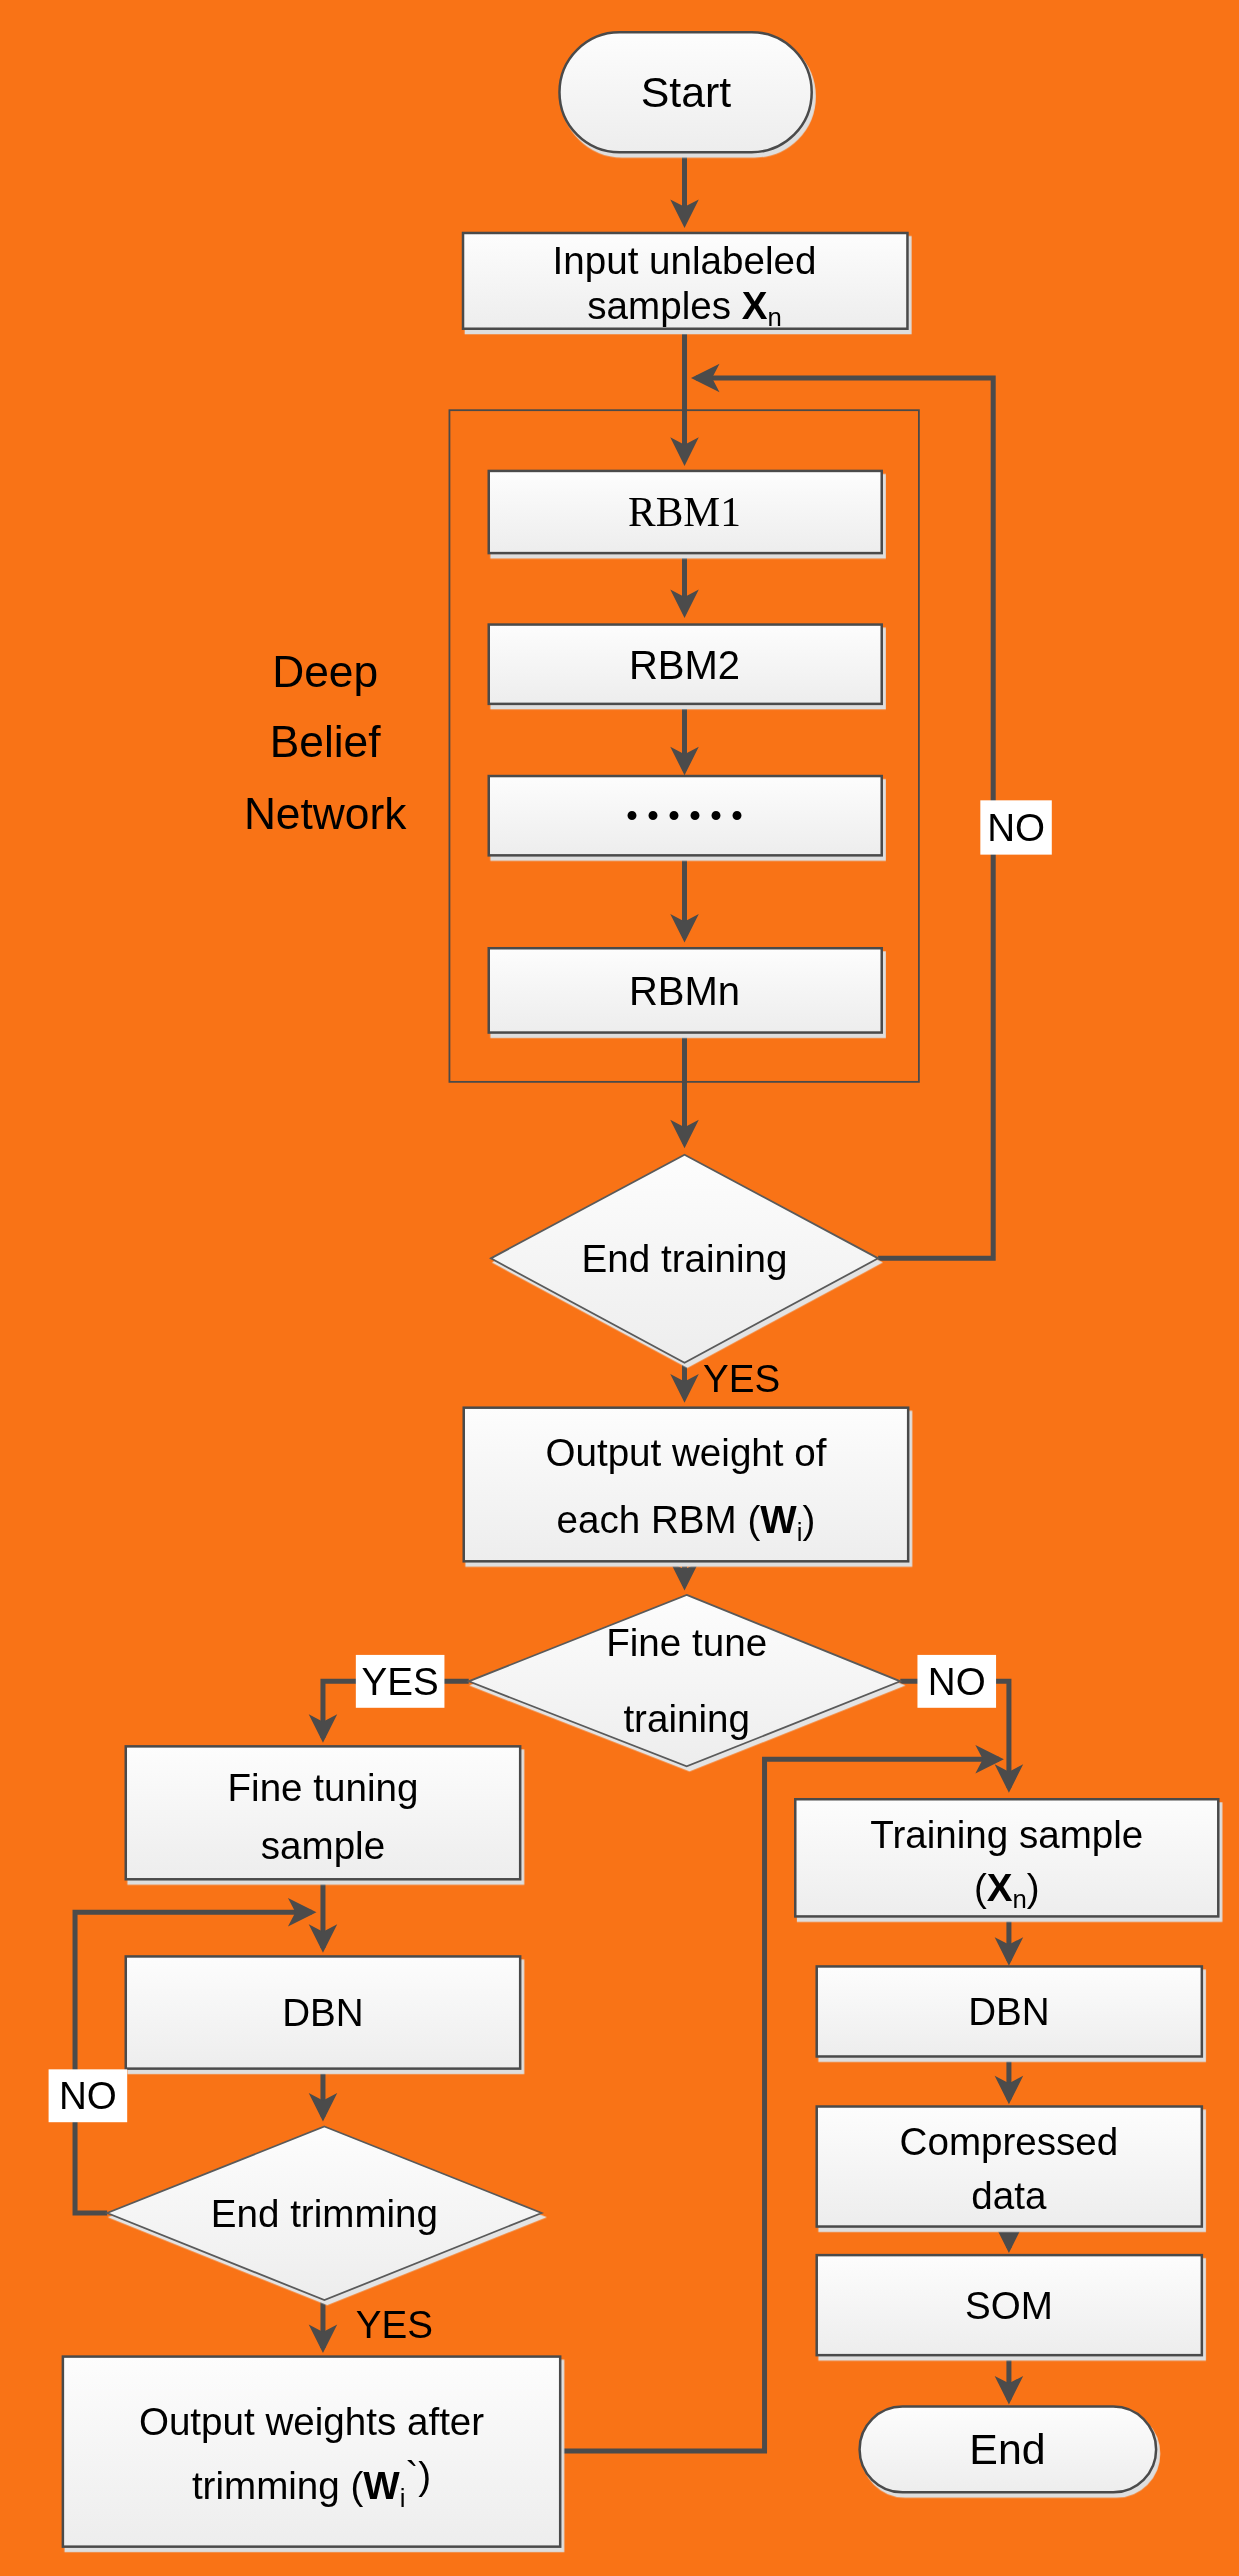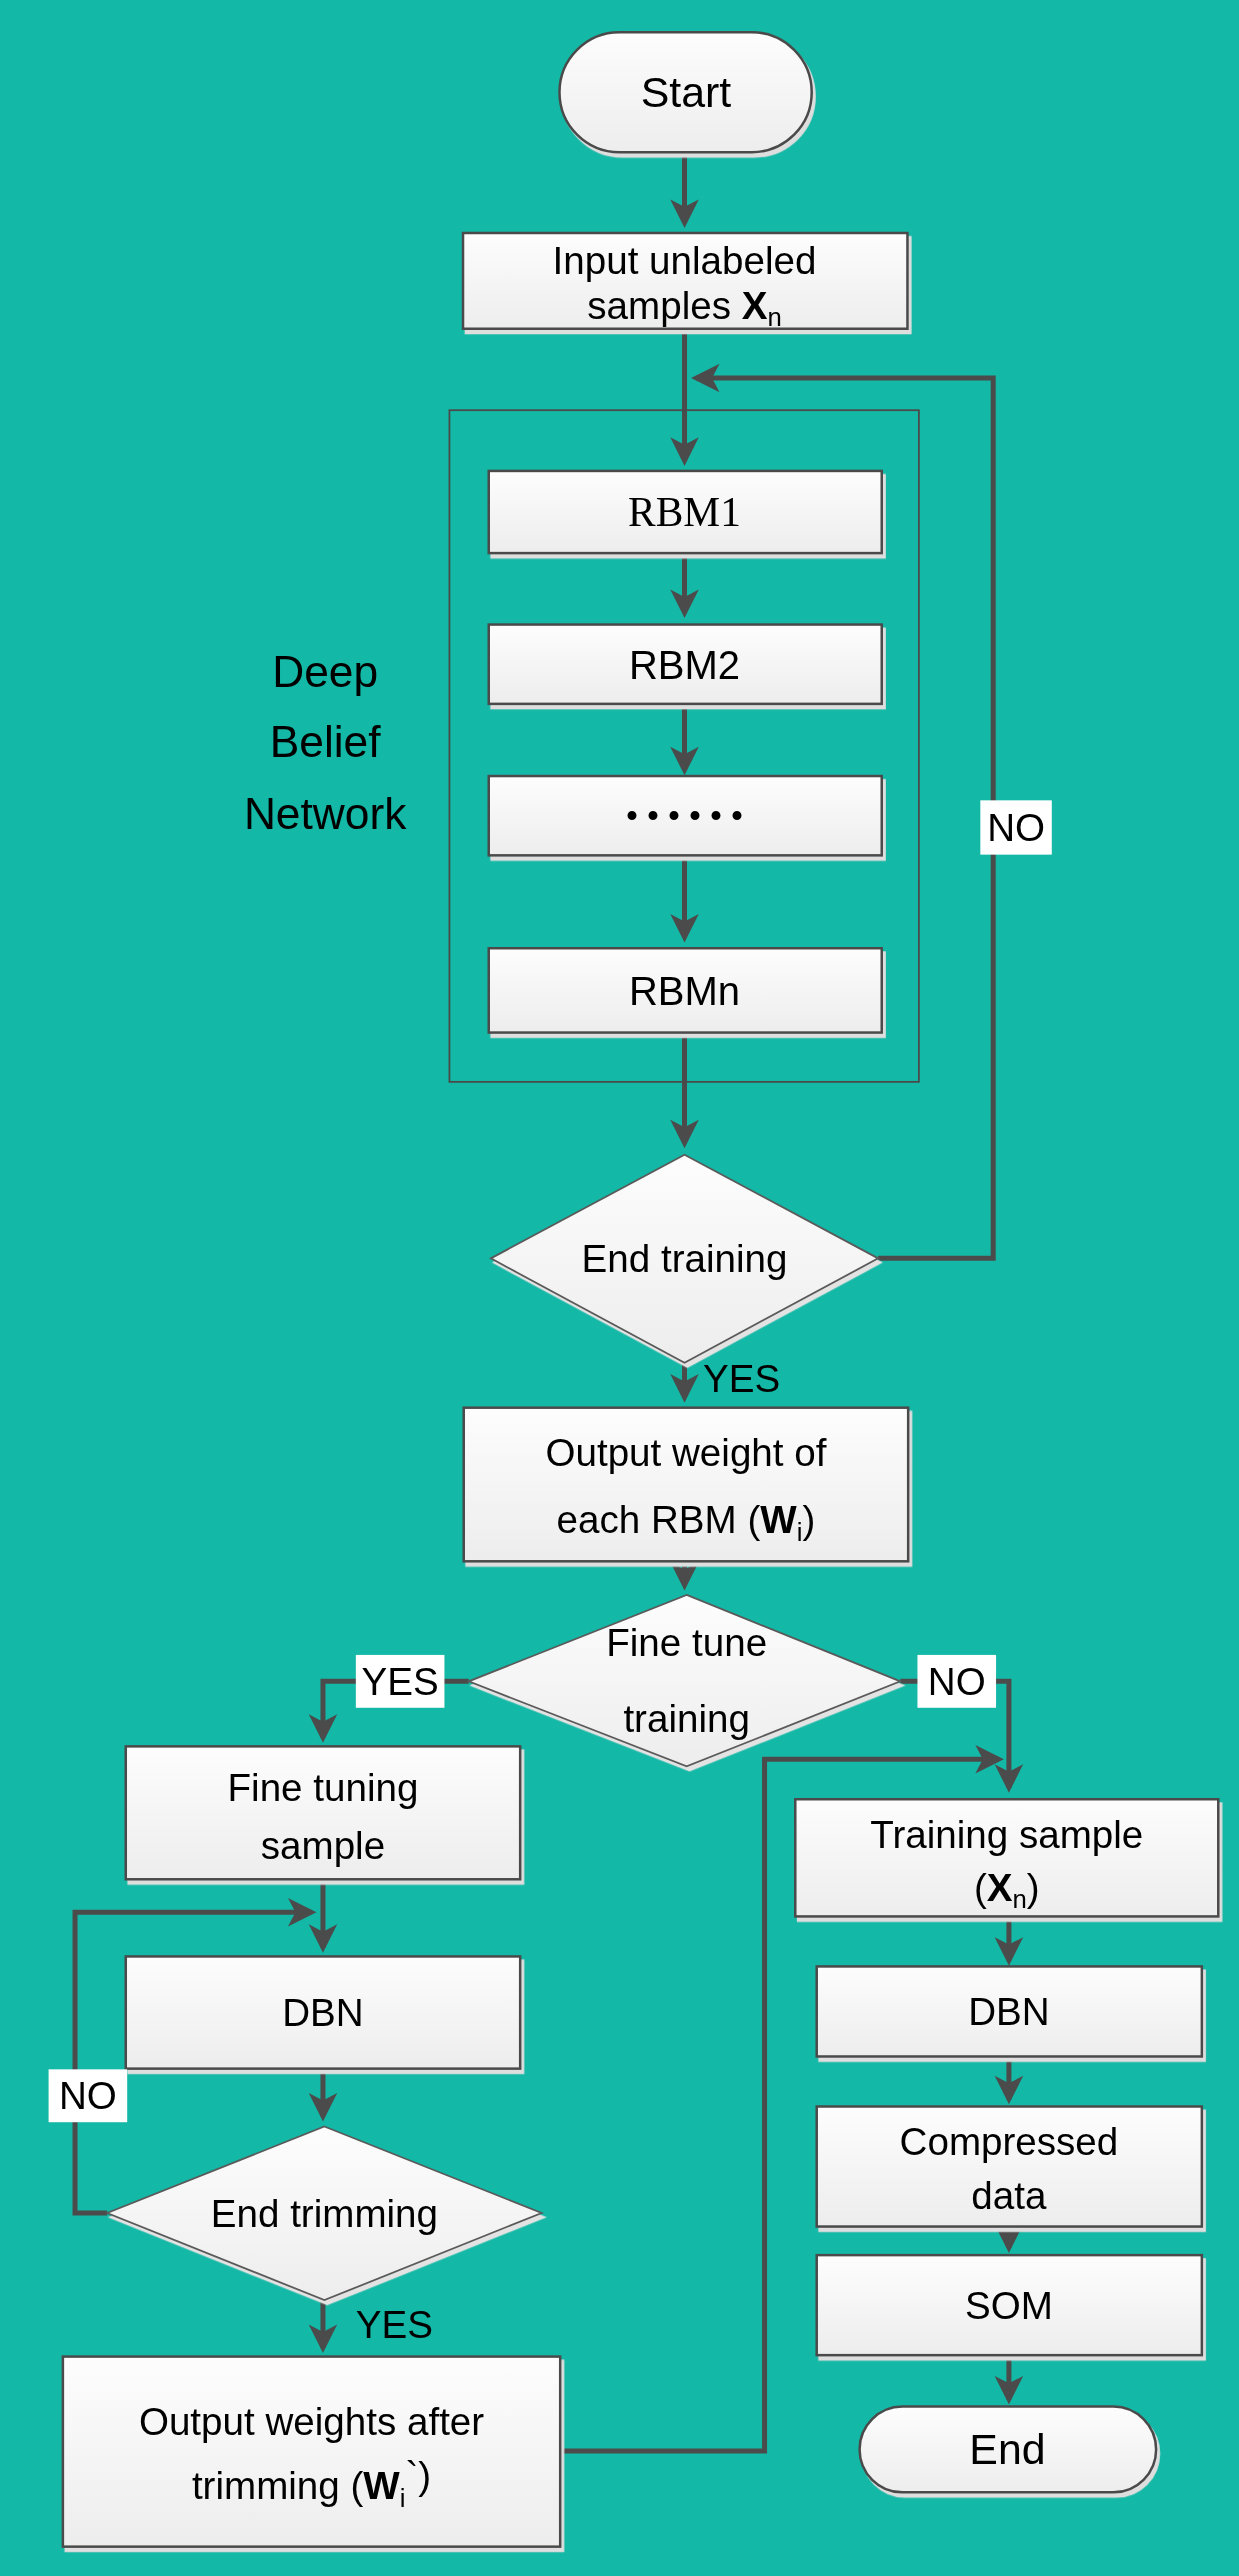--- a/index.html
+++ b/index.html
@@ -1,16 +1,16 @@
 <!DOCTYPE html>
 <html style="font-size:11.4px"><head>
 <meta charset="utf-8">
 <style>
   html,body{margin:0;padding:0;background:#ffffff;}
-  .page{width:1239px;height:2576px;position:relative;background:#14b8a6;}
+  .page{width:1239px;height:2576px;position:relative;background:#f97316;}
   svg{display:block;}
   .edge{stroke:#4b4b4b;stroke-width:7;fill:none;}
   .shape{stroke:#4a4a4a;stroke-width:3.5;fill:url(#gfill);filter:drop-shadow(4px 6px 0px #dedede);}
   .diamond{stroke:#5a5a5a;stroke-width:2.5;fill:url(#gfill);filter:drop-shadow(4px 6px 0px #e3e3e3);}
   .container{stroke:#4a4a4a;stroke-width:2.5;fill:none;}
   .labelbg{fill:#ffffff;stroke:none;}
   .t{font-family:"Liberation Sans","DejaVu Sans",sans-serif;font-size:54px;fill:#000;text-anchor:middle;}
   .t-node{font-size:54px;}
   .t-rbm{font-size:56px;}
   .t-serif{font-family:"Liberation Serif","DejaVu Serif",serif;font-size:58px;}

